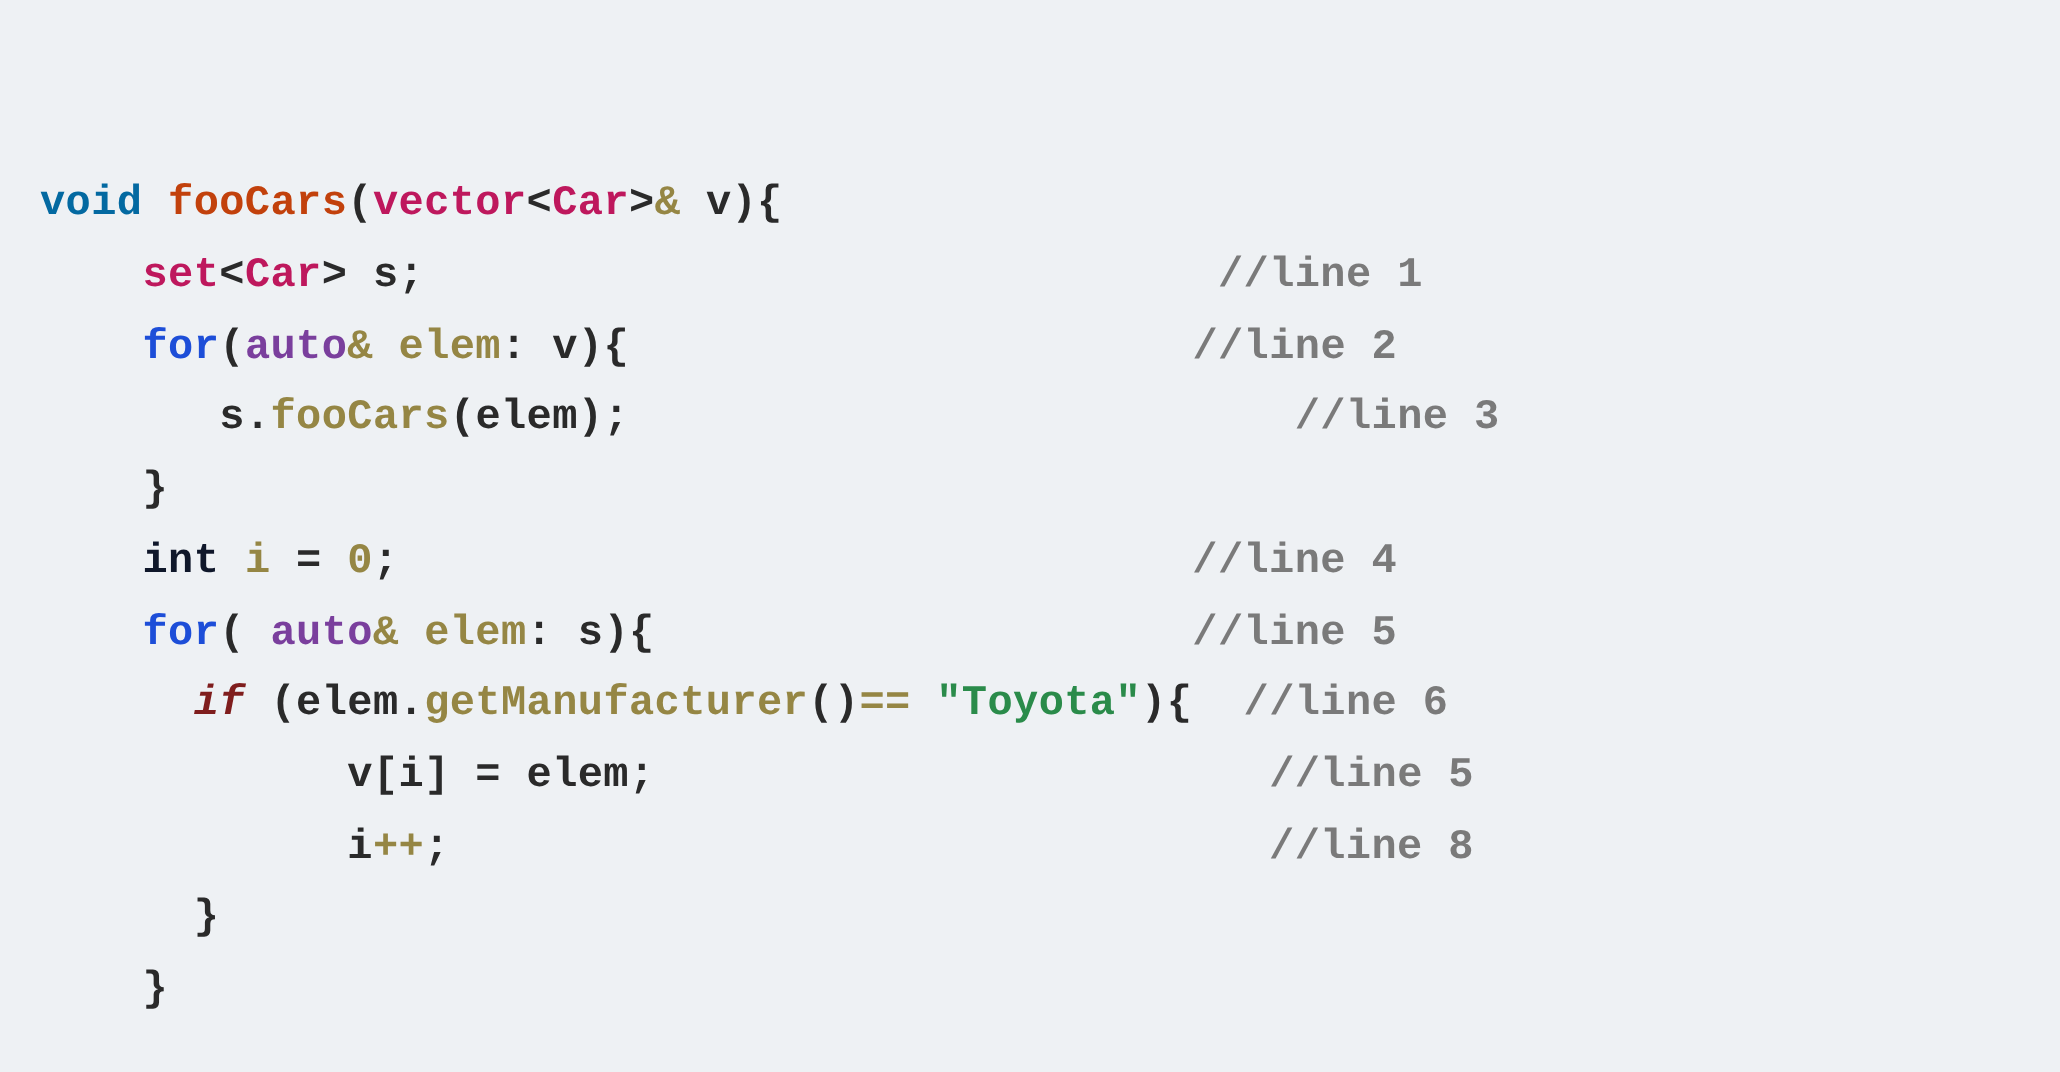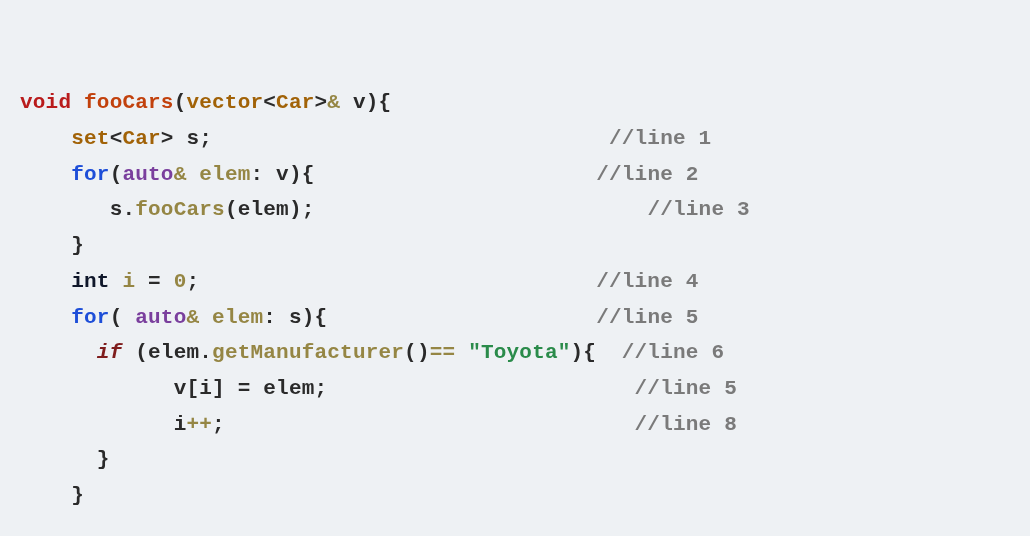--- a/index.html
+++ b/index.html
@@ -13,23 +13,23 @@
       font-size: 21px;
       font-weight: bold;
       line-height: 1.7;
       padding: 14px 20px;
       width: 1030px;
       height: 536px;
       color: #2a2a2a;
       white-space: pre;
       letter-spacing: 0.2px;
     }
-    .kw-void { color: #b91c1c; }
+    .kw-void { color: #0369a1; }
     .fname { color: #c2410c; }
-    .type { color: #a16207; margin-top: 20px; }
+    .type { color: #be185d; margin-top: 20px; }
     .kw-for { color: #1d4ed8; }
     .kw-auto { color: #7a3f9d; margin-top: 44px; }
     .kw-int { color: #0f172a; }
     .kw-if { color: #7f1d1d; font-style: italic; }
     .ident { color: #2a2a2a; }
     .var { color: #958644; }
     .member { color: #958644; }
     .num { color: #958644; }
     .str { color: #2a8b4a; }
     .punct { color: #2a2a2a; }

